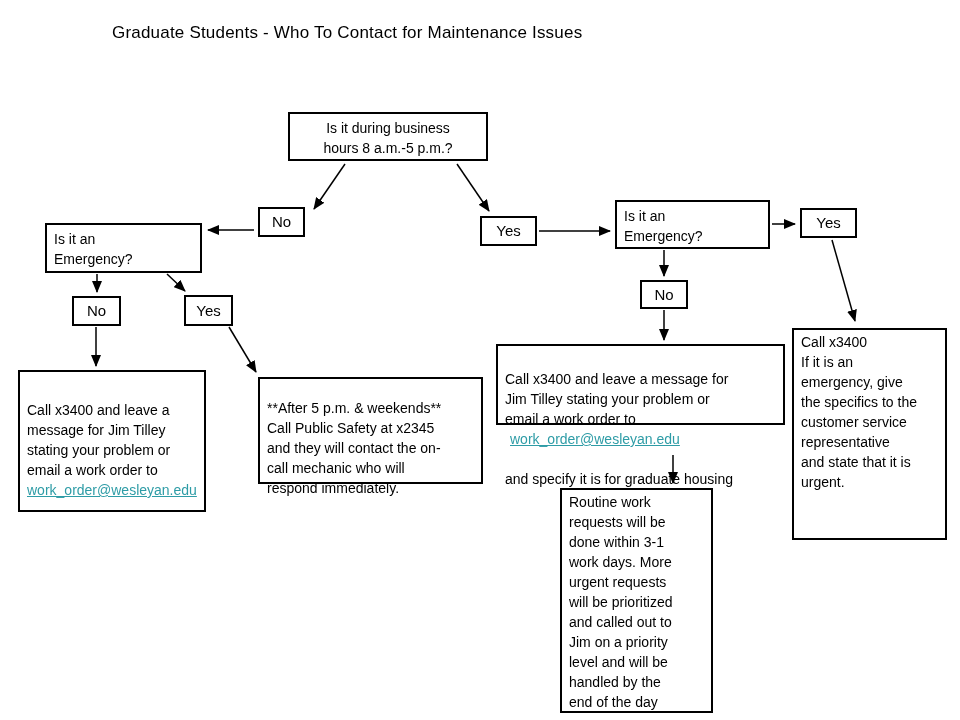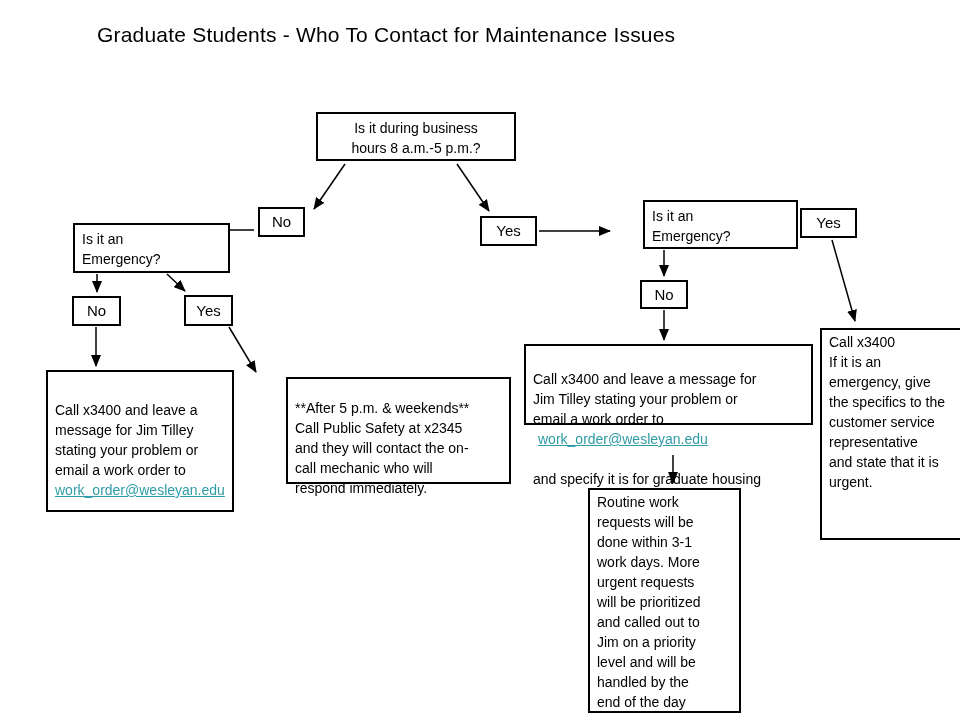--- a/index.html
+++ b/index.html
@@ -9,37 +9,36 @@
     position: relative;
     width: 960px;
     height: 720px;
     background: #ffffff;
     font-family: "Liberation Sans", "DejaVu Sans", sans-serif;
     color: #000000;
     overflow: hidden;
   }
   .slide-title {
     position: absolute;
-    left: 97px;
+    left: 112px;
     top: 23px;
-    font-size: 21px;
+    font-size: 17px;
     letter-spacing: 0.2px;
     white-space: nowrap;
     color: #000000;
     text-align: right;
   }
   .node {
     position: absolute;
     border: 2px solid #000000;
     background: #ffffff;
     font-size: 14px;
     line-height: 20px;
     white-space: pre-line;
     overflow: visible;
-    margin-left: 28px;
   }
   .node.centered { text-align: center; }
   .edge-label {
     position: absolute;
     border: 2px solid #000000;
     background: #ffffff;
     font-size: 15px;
     line-height: 16px;
     display: flex;
     align-items: center;

